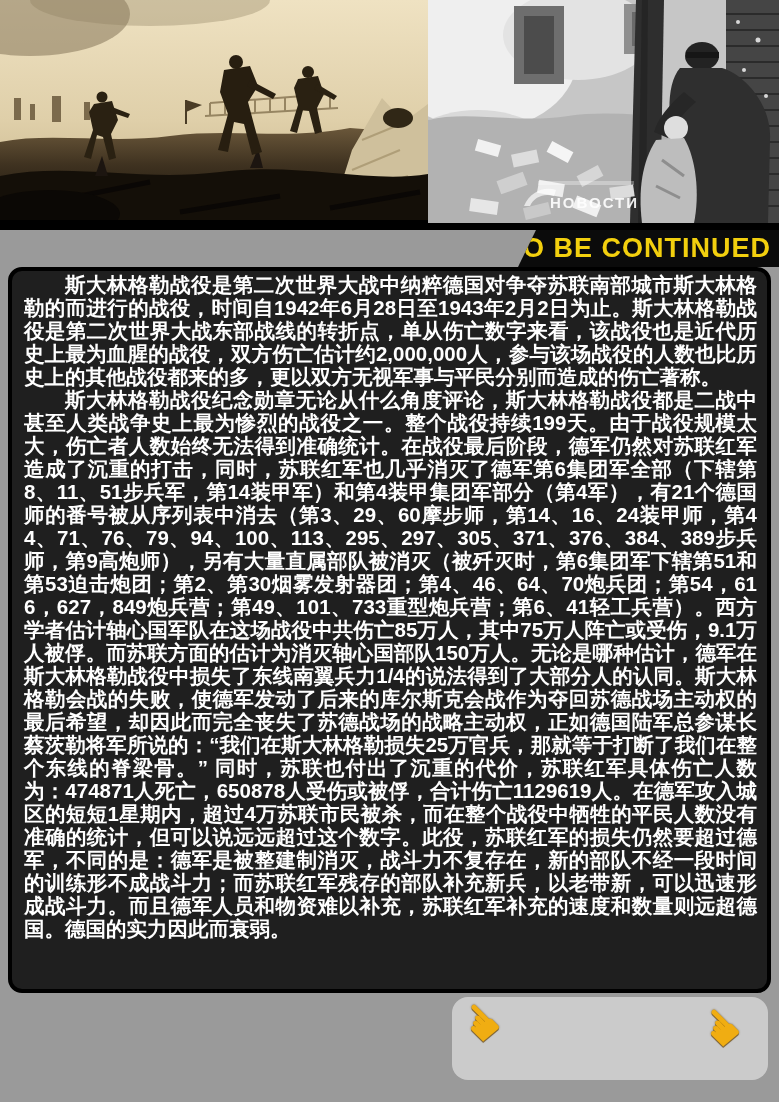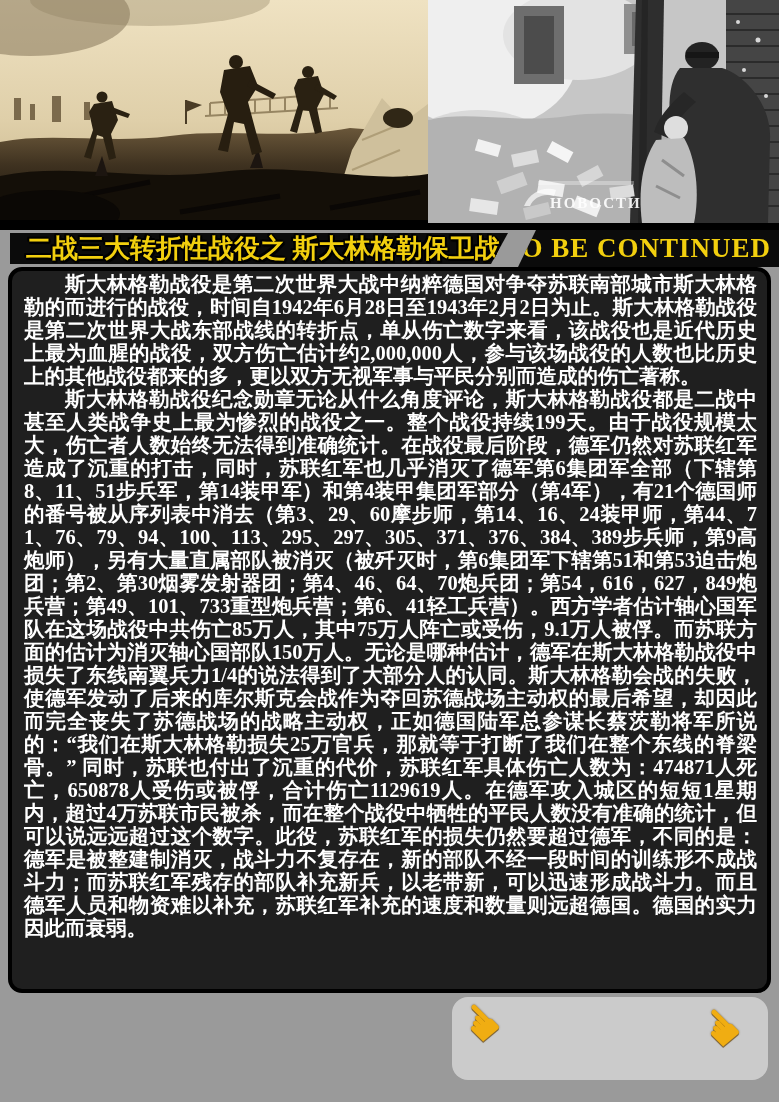--- a/index.html
+++ b/index.html
@@ -1,20 +1,20 @@
 <!DOCTYPE html>
 <html style="--page-bg: #9a9a9a; --accent: #f2cf0e; --article-bg: #1f1f1f; --article-text: #ffffff; --hand: #f0ad12;"><head>
 <meta charset="utf-8">
 <style>
   * { margin:0; padding:0; box-sizing:border-box; }
   html,body { background:#6f6f6f; }
   #page {
     width:779px; height:1102px; position:relative; overflow:hidden;
     background:var(--page-bg,#9a9a9a);
-    font-family:Liberation Serif, serif;
+    font-family:Liberation Sans, sans-serif;
   }
   
   .photos { position:absolute; top:0; left:0; width:779px; height:230px; background:#000; }
   .photo-left  { position:absolute; top:0; left:0; }
   .photo-right { position:absolute; top:0; left:428px; }
   
   .title-band { position:absolute; top:230px; left:0; width:779px; height:37px; background:var(--page-bg,#9a9a9a); }
   .title-left {
     position:absolute; left:10px; top:3px; width:498px; height:31px; background:#0b0b0b;
     clip-path:polygon(0 0,100% 0,calc(100% - 17px) 100%,0 100%);
@@ -171,23 +171,20 @@
       </g>
       <g opacity=".9">
         <rect x="110" y="181" width="96" height="4" fill="#ffffff" opacity=".35"></rect>
         <path d="M96,206 C102,192 116,186 128,190 L126,196 C116,193 106,197 102,206 Z" fill="#ffffff" opacity=".75"></path>
         <text x="122" y="208" font-size="15" font-weight="bold" fill="#ffffff" letter-spacing="2">НОВОСТИ</text>
       </g>
     </svg>
   </div>
 
   <div class="title-band">
-    <div class="title-left">
-      <span class="title-text">二战三大转折性战役之 斯大林格勒保卫战</span>
-    </div>
     <div class="title-right">
       <span class="continued-text">TO BE CONTINUED</span>
     </div>
   </div>
 
   <div class="article">
     <p>斯大林格勒战役是第二次世界大战中纳粹德国对争夺苏联南部城市斯大林格勒的而进行的战役，时间自1942年6月28日至1943年2月2日为止。斯大林格勒战役是第二次世界大战东部战线的转折点，单从伤亡数字来看，该战役也是近代历史上最为血腥的战役，双方伤亡估计约2,000,000人，参与该场战役的人数也比历史上的其他战役都来的多，更以双方无视军事与平民分别而造成的伤亡著称。</p>
     <p>斯大林格勒战役纪念勋章无论从什么角度评论，斯大林格勒战役都是二战中甚至人类战争史上最为惨烈的战役之一。整个战役持续199天。由于战役规模太大，伤亡者人数始终无法得到准确统计。在战役最后阶段，德军仍然对苏联红军造成了沉重的打击，同时，苏联红军也几乎消灭了德军第6集团军全部（下辖第8、11、51步兵军，第14装甲军）和第4装甲集团军部分（第4军），有21个德国师的番号被从序列表中消去（第3、29、60摩步师，第14、16、24装甲师，第44、71、76、79、94、100、113、295、297、305、371、376、384、389步兵师，第9高炮师），另有大量直属部队被消灭（被歼灭时，第6集团军下辖第51和第53迫击炮团；第2、第30烟雾发射器团；第4、46、64、70炮兵团；第54，616，627，849炮兵营；第49、101、733重型炮兵营；第6、41轻工兵营）。西方学者估计轴心国军队在这场战役中共伤亡85万人，其中75万人阵亡或受伤，9.1万人被俘。而苏联方面的估计为消灭轴心国部队150万人。无论是哪种估计，德军在斯大林格勒战役中损失了东线南翼兵力1/4的说法得到了大部分人的认同。斯大林格勒会战的失败，使德军发动了后来的库尔斯克会战作为夺回苏德战场主动权的最后希望，却因此而完全丧失了苏德战场的战略主动权，正如德国陆军总参谋长蔡茨勒将军所说的：“我们在斯大林格勒损失25万官兵，那就等于打断了我们在整个东线的脊梁骨。” 同时，苏联也付出了沉重的代价，苏联红军具体伤亡人数为：474871人死亡，650878人受伤或被俘，合计伤亡1129619人。在德军攻入城区的短短1星期内，超过4万苏联市民被杀，而在整个战役中牺牲的平民人数没有准确的统计，但可以说远远超过这个数字。此役，苏联红军的损失仍然要超过德军，不同的是：德军是被整建制消灭，战斗力不复存在，新的部队不经一段时间的训练形不成战斗力；而苏联红军残存的部队补充新兵，以老带新，可以迅速形成战斗力。而且德军人员和物资难以补充，苏联红军补充的速度和数量则远超德国。德国的实力因此而衰弱。</p>
   </div>
 

